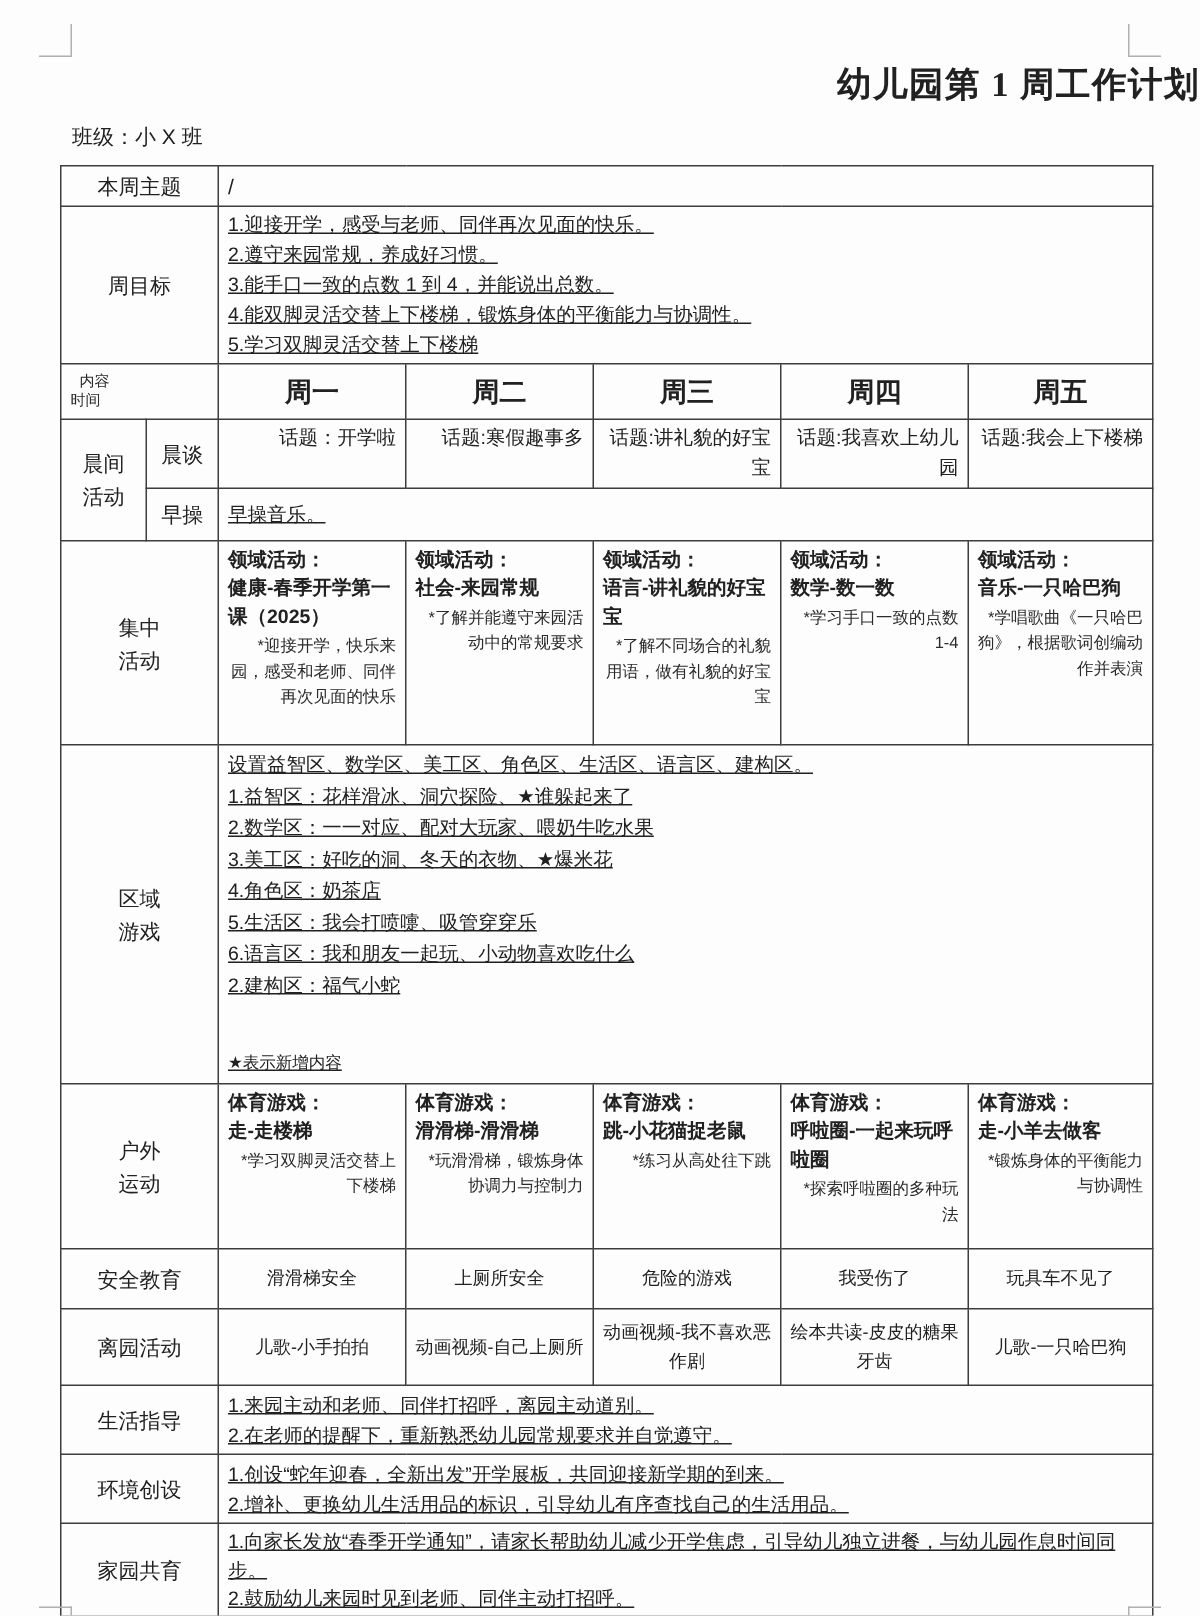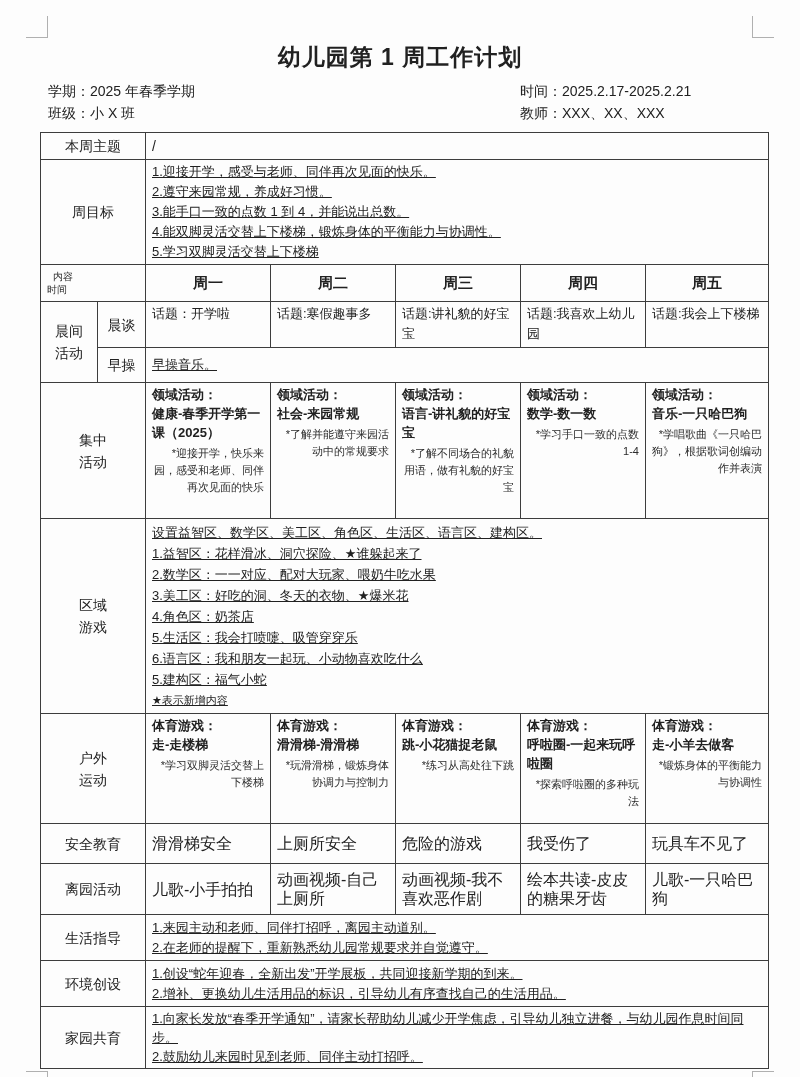--- a/index.html
+++ b/index.html
@@ -12,21 +12,21 @@
   }
   .page { position: relative; width: 800px; height: 1077px; overflow: hidden; padding-top: 42px; }
 
   
   .mark { position: absolute; width: 22px; height: 22px; }
   .mark-tl { left: 26px; top: 16px;  border-right: 1px solid #b0b0b0; border-bottom: 1px solid #b0b0b0; }
   .mark-tr { left: 752px; top: 16px; border-left: 1px solid #b0b0b0;  border-bottom: 1px solid #b0b0b0; }
   .mark-bl { left: 26px; top: 1071px;  border-right: 1px solid #b0b0b0; border-top: 1px solid #b0b0b0; }
   .mark-br { left: 752px; top: 1071px; border-left: 1px solid #b0b0b0;  border-top: 1px solid #b0b0b0; }
 
-  h1.title { margin: 0; text-align: center; font-size: 23px; font-weight: bold; letter-spacing: 1px; line-height: 30px; }
+  h1.title { margin: 0; text-align: right; font-size: 23px; font-weight: bold; letter-spacing: 1px; line-height: 30px; font-family: Liberation Serif, serif; }
 
   .meta { margin-top: 8px; padding: 0 30px 0 48px; font-size: 14px; }
   .meta-row { display: flex; justify-content: space-between; line-height: 22px; }
   .meta-row .right { width: 250px; text-align: left; }
 
   table.plan {
     border-collapse: collapse; table-layout: fixed;
     width: 728px; margin: 8px 0 0 40px;
   }
   table.plan td { border: 1px solid #3d3d3d; padding: 2px 6px; overflow: hidden; }
@@ -45,53 +45,48 @@
   .h-life   { height: 46px; }
   .h-env    { height: 46px; }
   .h-home   { height: 58px; }
 
   td.lbl { text-align: center; vertical-align: middle; font-size: 14px; white-space: pre-line; line-height: 22px; }
   td.val { font-size: 14px; text-align: left; vertical-align: middle; }
 
   td.corner { font-size: 10px; color: #2a2a2a; vertical-align: middle; padding-left: 22px; line-height: 13px; }
   td.corner .c1 { margin-left: 6px; }
 
-  td.day { text-align: center; vertical-align: middle; font-size: 15px; font-weight: bold; }
+  td.day { text-align: center; vertical-align: middle; font-size: 18px; font-weight: bold; }
 
   td.txtblock { font-size: 13px; line-height: 20px; vertical-align: middle; padding-left: 8px; text-decoration: underline; }
   td.txtblock.region { line-height: 21px; }
-  .rg-small { font-size: 11px; }
-
-  td.topcell { vertical-align: top; font-size: 13px; line-height: 20px; padding-top: 4px; }
+  .rg-small { font-size: 11px; margin-top: 32px; }
+
+  td.topcell { vertical-align: top; font-size: 13px; line-height: 20px; padding-top: 4px; text-align: right; }
   td.actcell { vertical-align: top; font-size: 13px; line-height: 19px; padding-top: 4px; }
   .b { font-weight: bold; }
   .note { font-size: 11px; line-height: 17px; margin-top: 3px; color: #2b2b2b; text-align: right; }
 
-  td.ctr { text-align: left; vertical-align: middle; font-size: 16px; line-height: 19px; }
+  td.ctr { text-align: center; vertical-align: middle; font-size: 12px; line-height: 19px; }
   td.home-cell { line-height: 19px; }
 </style>
 </head>
 <body>
 
 <div class="page">
   <div class="mark mark-tl"></div>
   <div class="mark mark-tr"></div>
   <div class="mark mark-bl"></div>
   <div class="mark mark-br"></div>
 
   <h1 class="title">幼儿园第 1 周工作计划</h1>
 
   <div class="meta">
     <div class="meta-row">
-      <span>学期：2025 年春季学期</span>
-      <span class="right">时间：2025.2.17-2025.2.21</span>
-    </div>
-    <div class="meta-row">
       <span>班级：小 X 班</span>
-      <span class="right">教师：XXX、XX、XXX</span>
     </div>
   </div>
 
   <table class="plan">
     <colgroup>
       <col style="width:57px">
         <col style="width:48px">
       <col style="width:125px">
         <col style="width:125px">
         <col style="width:125px">
@@ -178,21 +173,21 @@
       <td colspan="2" class="lbl">区域
 游戏</td>
       <td colspan="5" class="txtblock region">
         <div>设置益智区、数学区、美工区、角色区、生活区、语言区、建构区。</div>
         <div>1.益智区：花样滑冰、洞穴探险、★谁躲起来了</div>
         <div>2.数学区：一一对应、配对大玩家、喂奶牛吃水果</div>
         <div>3.美工区：好吃的洞、冬天的衣物、★爆米花</div>
         <div>4.角色区：奶茶店</div>
         <div>5.生活区：我会打喷嚏、吸管穿穿乐</div>
         <div>6.语言区：我和朋友一起玩、小动物喜欢吃什么</div>
-        <div>5.建构区：福气小蛇</div>
+        <div>2.建构区：福气小蛇</div>
         <div class="rg-small">★表示新增内容</div>
       </td>
     </tr>
 
     <tr class="h-out">
       <td colspan="2" class="lbl">户外
 运动</td>
       <td class="actcell">
         <div class="b">体育游戏：</div>
         <div class="b">走-走楼梯</div>

